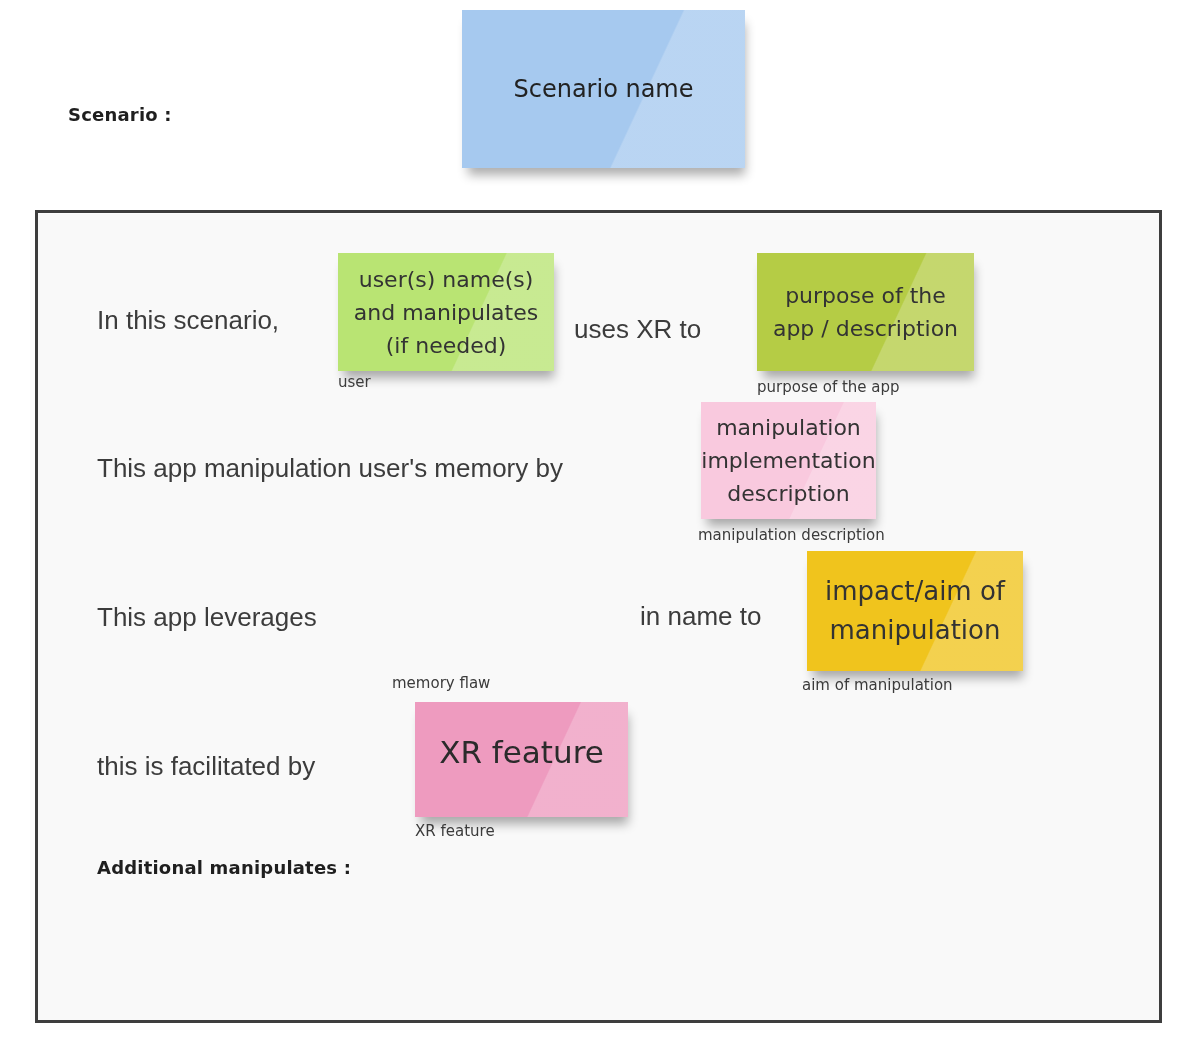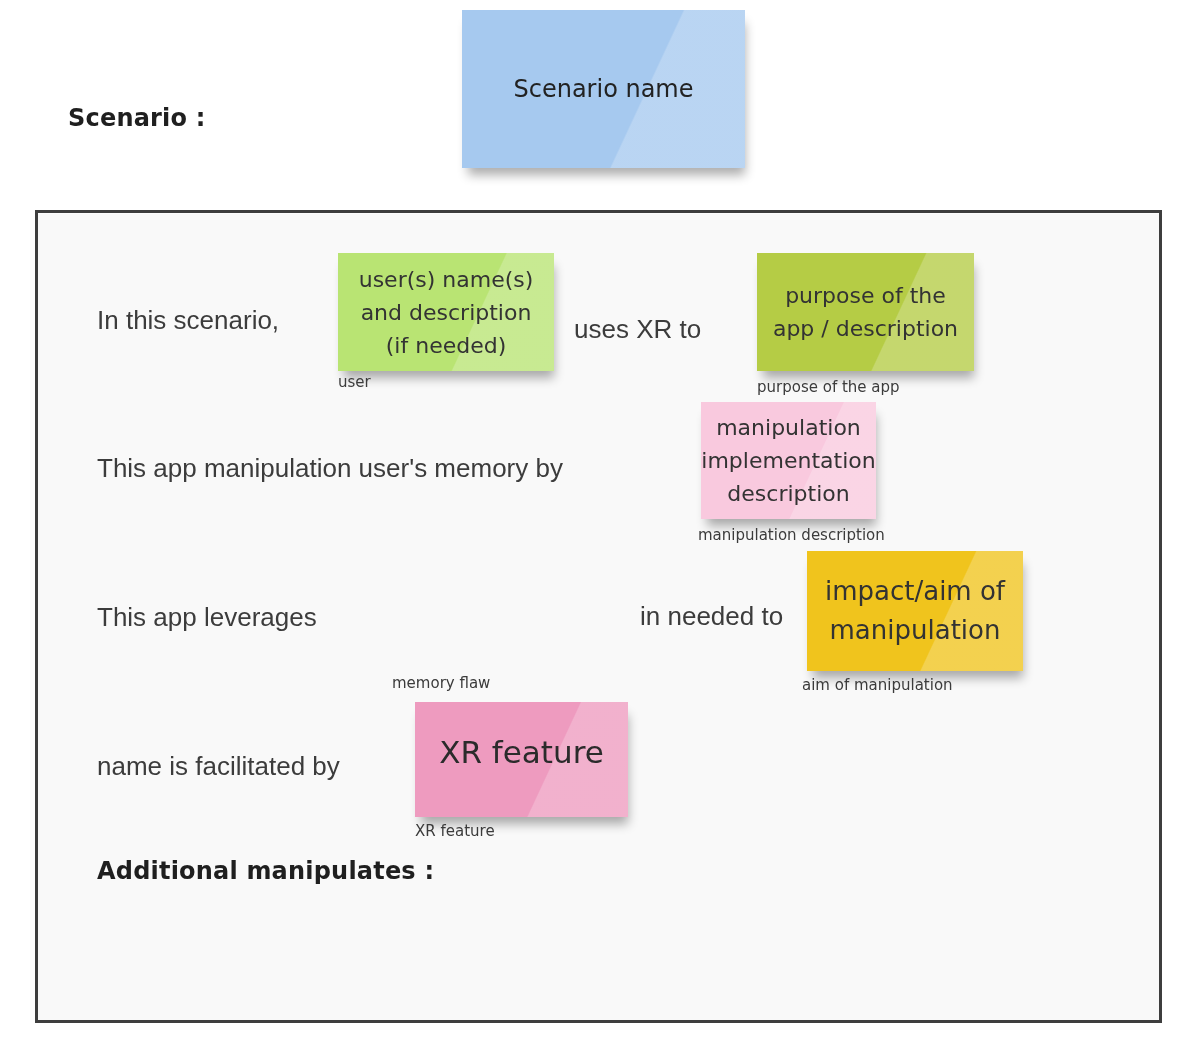--- a/index.html
+++ b/index.html
@@ -8,21 +8,21 @@
     width: 1196px; height: 1060px;
     position: relative;
     font-family: "Liberation Sans", sans-serif;
     overflow: hidden;
   }
   .canvas { position: absolute; inset: 0; }
 
   
   .heading {
     position: absolute;
-    font-size: 24px; font-weight: bold; color: #1f1f1f;
+    font-size: 18px; font-weight: bold; color: #1f1f1f;
     white-space: nowrap;
     font-family: "DejaVu Sans", "Liberation Sans", sans-serif;
     letter-spacing: 0.2px;
   }
 
   
   .frame {
     position: absolute;
     left: 35px; top: 210px; width: 1127px; height: 813px;
     background: #f9f9f9;
@@ -88,21 +88,21 @@
 
   <div class="note note-title" style="background-color: rgb(166, 201, 239);">
     <span class="txt">Scenario name</span>
   </div>
 
   <div class="frame"></div>
 
   <div class="sentence" style="left:97px; top:305px;">In this scenario,</div>
 
   <div class="note note-user" style="background-color: rgb(185, 228, 115);">
-    <span class="txt">user(s) name(s) and description (if needed)</span>
+    <span class="txt">user(s) name(s) and manipulates (if needed)</span>
   </div>
   <div class="note-label" style="left:338px; top:373px;">user</div>
 
   <div class="sentence" style="left:574px; top:306px;margin-top:8px;">uses XR to</div>
 
   <div class="note note-purpose" style="background-color: rgb(181, 204, 69);">
     <span class="txt">purpose of the app / description</span>
   </div>
   <div class="note-label" style="left:757px; top:378px;">purpose of the app</div>
 
@@ -110,28 +110,28 @@
 
   <div class="note note-manip" style="background-color: rgb(249, 201, 222);">
     <span class="txt">manipulation implementation description</span>
   </div>
   <div class="note-label" style="left:698px; top:526px;">manipulation description</div>
 
   <div class="sentence" style="left:97px; top:602px;">This app leverages</div>
 
   <div class="note-label" style="left:392px; top:674px;">memory flaw</div>
 
-  <div class="sentence" style="left:640px; top:601px;">in needed to</div>
+  <div class="sentence" style="left:640px; top:601px;">in name to</div>
 
   <div class="note note-aim" style="background-color: rgb(240, 196, 29);">
     <span class="txt">impact/aim of manipulation</span>
   </div>
   <div class="note-label" style="left:802px; top:676px;">aim of manipulation</div>
 
-  <div class="sentence" style="left:97px; top:751px;">name is facilitated by</div>
+  <div class="sentence" style="left:97px; top:751px;">this is facilitated by</div>
 
   <div class="note note-xr" style="background-color: rgb(238, 155, 191);">
     <span class="txt">XR feature</span>
   </div>
   <div class="note-label" style="left:415px; top:822px;">XR feature</div>
 
   <div class="heading" style="left:97px; top:857px;">Additional manipulates :</div>
 
 </div>
 

